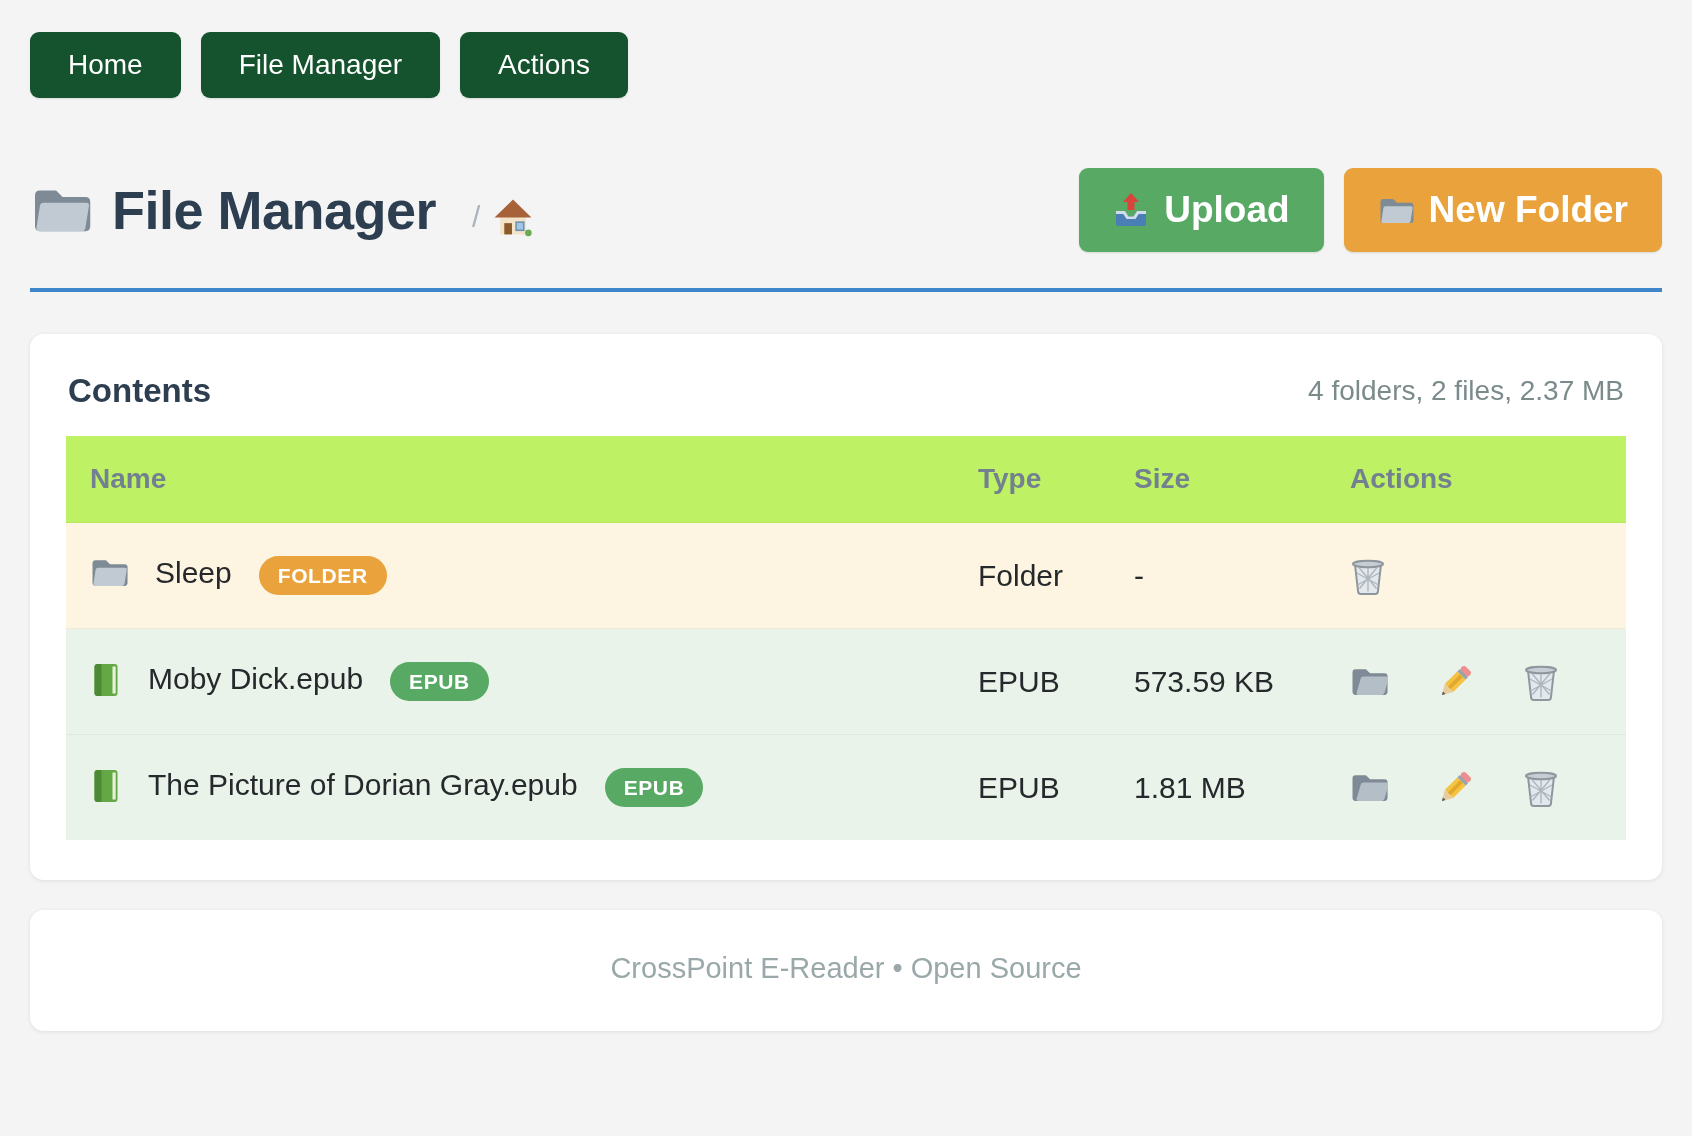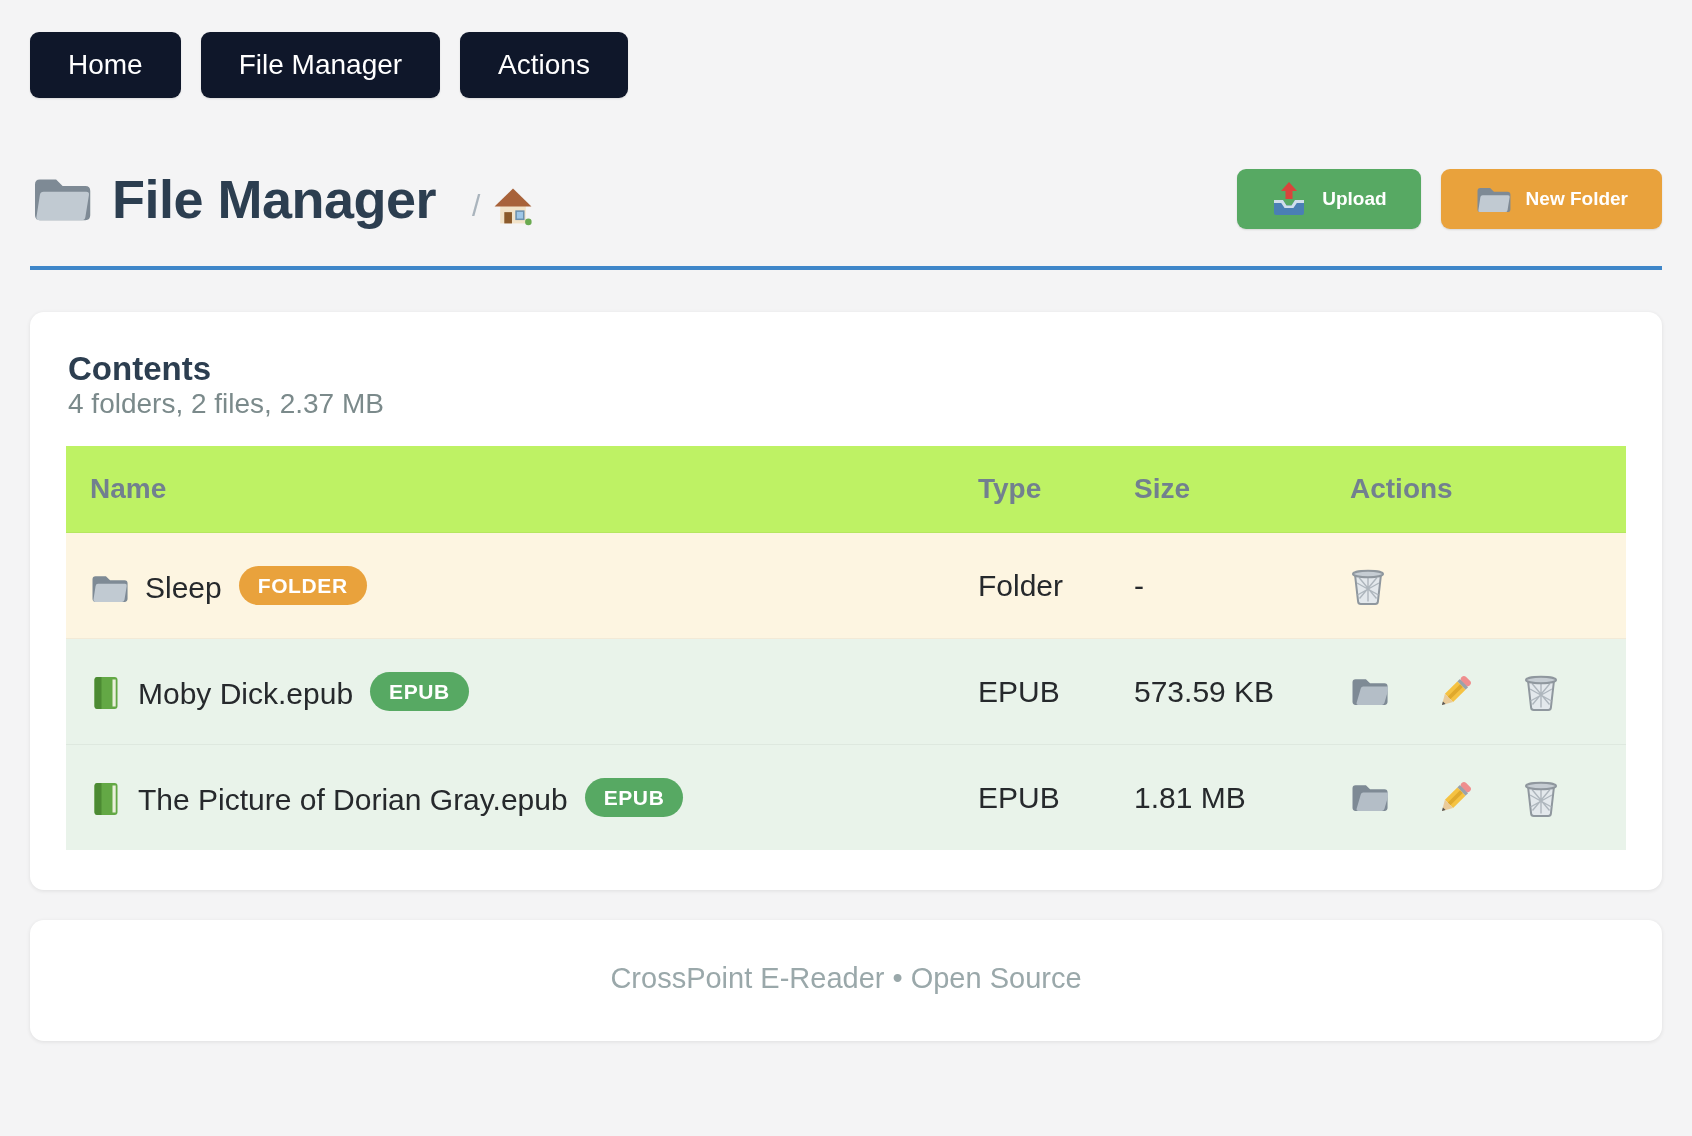--- a/index.html
+++ b/index.html
@@ -9,21 +9,21 @@
     height: 1136px;
     background: #f4f4f5;
     font-family: "Liberation Sans", sans-serif;
     padding: 32px 30px 0 30px;
     overflow: hidden;
   }
 
   
   .nav { display: flex; gap: 20px; }
   .nav-btn {
-    background: #0f172a;
+    background: #14532d;
     color: #ffffff;
     border: none;
     border-radius: 9px;
     font-family: inherit;
     font-size: 28px;
     font-weight: 400;
     padding: 0 38px;
     height: 66px;
     line-height: 66px;
     cursor: pointer;
@@ -44,40 +44,40 @@
     font-weight: 700;
     color: #2c3e50;
     letter-spacing: -0.5px;
   }
   .breadcrumb { display: flex; align-items: center; gap: 12px; margin-left: 16px; margin-top: 14px; }
   .breadcrumb-sep { color: #aab4bd; font-size: 30px; }
   .header-actions { display: flex; gap: 20px; }
   .action-btn {
     display: flex; align-items: center; gap: 15px;
     border: none; border-radius: 9px;
-    height: 60px; padding: 6px 34px;
-    font-family: inherit; font-size: 19px; font-weight: 700;
+    height: 84px; padding: 6px 34px;
+    font-family: inherit; font-size: 37px; font-weight: 700;
     color: #ffffff; cursor: pointer;
     box-shadow: 0 1px 2px rgba(0,0,0,0.12);
   }
   .btn-upload { background: #57a963; }
   .btn-newfolder { background: #e9a23c; }
 
   .rule { height: 4px; background: #3e86c9; border: none; margin: 36px 0 0 0; }
 
   
   .card {
     background: #ffffff;
     border-radius: 14px;
     box-shadow: 0 1px 4px rgba(0,0,0,0.09);
   }
   .contents-card { margin-top: 42px; padding: 38px 36px 40px 36px; }
   .card-head {
-    display: flex; justify-content: space-between; align-items: flex-start;
-    margin-bottom: 26px; padding: 0 2px; flex-direction: column;
+    display: flex; justify-content: space-between; align-items: center;
+    margin-bottom: 26px; padding: 0 2px;
   }
   .contents-title { font-size: 33px; font-weight: 700; color: #2c3e50; }
   .summary { font-size: 28px; color: #7b8a8b; }
 
   
   table { width: 100%; border-collapse: collapse; }
   thead th {
     background: #bef264;
     text-align: left;
     font-size: 28px;
@@ -91,21 +91,21 @@
   tbody td {
     font-size: 30px;
     color: #26292c;
     padding: 33px 24px;
     vertical-align: middle;
   }
   tbody tr { border-top: 1px solid rgba(0,0,0,0.045); }
   tr.folder-row { background: #fdf5e1; }
   tr.epub-row   { background: #e9f3ea; }
 
-  .name-cell { display: flex; align-items: flex-end; gap: 17px; }
+  .name-cell { display: flex; align-items: flex-start; gap: 27px; }
   .badge {
     display: inline-block;
     border-radius: 999px;
     color: #ffffff;
     font-size: 21px;
     font-weight: 700;
     letter-spacing: 0.6px;
     padding: 8px 19px;
     line-height: 1.1;
   }

